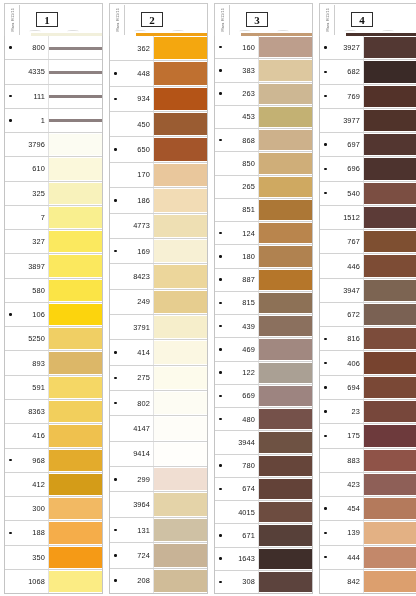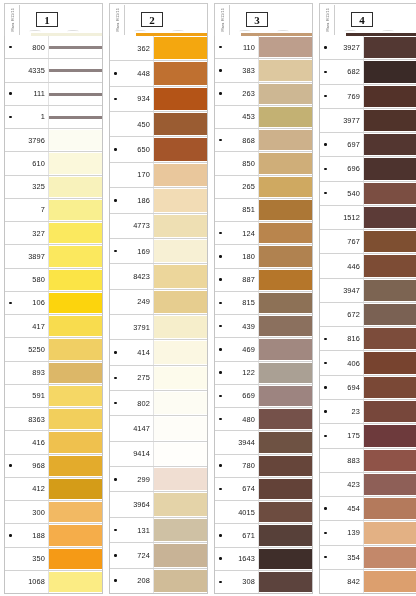--- a/index.html
+++ b/index.html
@@ -301,31 +301,20 @@
             </div>
             <div class="swatch-cell">
               <div class="swatch" style="background: rgb(252, 212, 13);"></div>
             </div>
           </div>
           <div class="row">
             <div class="label-cell">
               <span class="dot empty">
                 <i></i>
               </span>
-              <span class="code">417</span>
-            </div>
-            <div class="swatch-cell">
-              <div class="swatch" style="background: rgb(248, 220, 78);"></div>
-            </div>
-          </div>
-          <div class="row">
-            <div class="label-cell">
-              <span class="dot empty">
-                <i></i>
-              </span>
               <span class="code">5250</span>
             </div>
             <div class="swatch-cell">
               <div class="swatch" style="background: rgb(240, 207, 100);"></div>
             </div>
           </div>
           <div class="row">
             <div class="label-cell">
               <span class="dot empty">
                 <i></i>
@@ -701,21 +690,21 @@
           <div class="curl-left"></div>
           <div class="curl-right"></div>
           <div class="head-strip" style="background: rgb(196, 155, 115);"></div>
         </div>
         <div class="rows">
           <div class="row">
             <div class="label-cell">
               <span class="dot">
                 <i></i>
               </span>
-              <span class="code">110</span>
+              <span class="code">160</span>
             </div>
             <div class="swatch-cell">
               <div class="swatch" style="background: rgb(189, 158, 140);"></div>
             </div>
           </div>
           <div class="row">
             <div class="label-cell">
               <span class="dot">
                 <i></i>
               </span>
@@ -1209,21 +1198,21 @@
             </div>
             <div class="swatch-cell">
               <div class="swatch" style="background: rgb(227, 177, 132);"></div>
             </div>
           </div>
           <div class="row">
             <div class="label-cell">
               <span class="dot">
                 <i></i>
               </span>
-              <span class="code">354</span>
+              <span class="code">444</span>
             </div>
             <div class="swatch-cell">
               <div class="swatch" style="background: rgb(195, 136, 106);"></div>
             </div>
           </div>
           <div class="row">
             <div class="label-cell">
               <span class="dot empty">
                 <i></i>
               </span>

